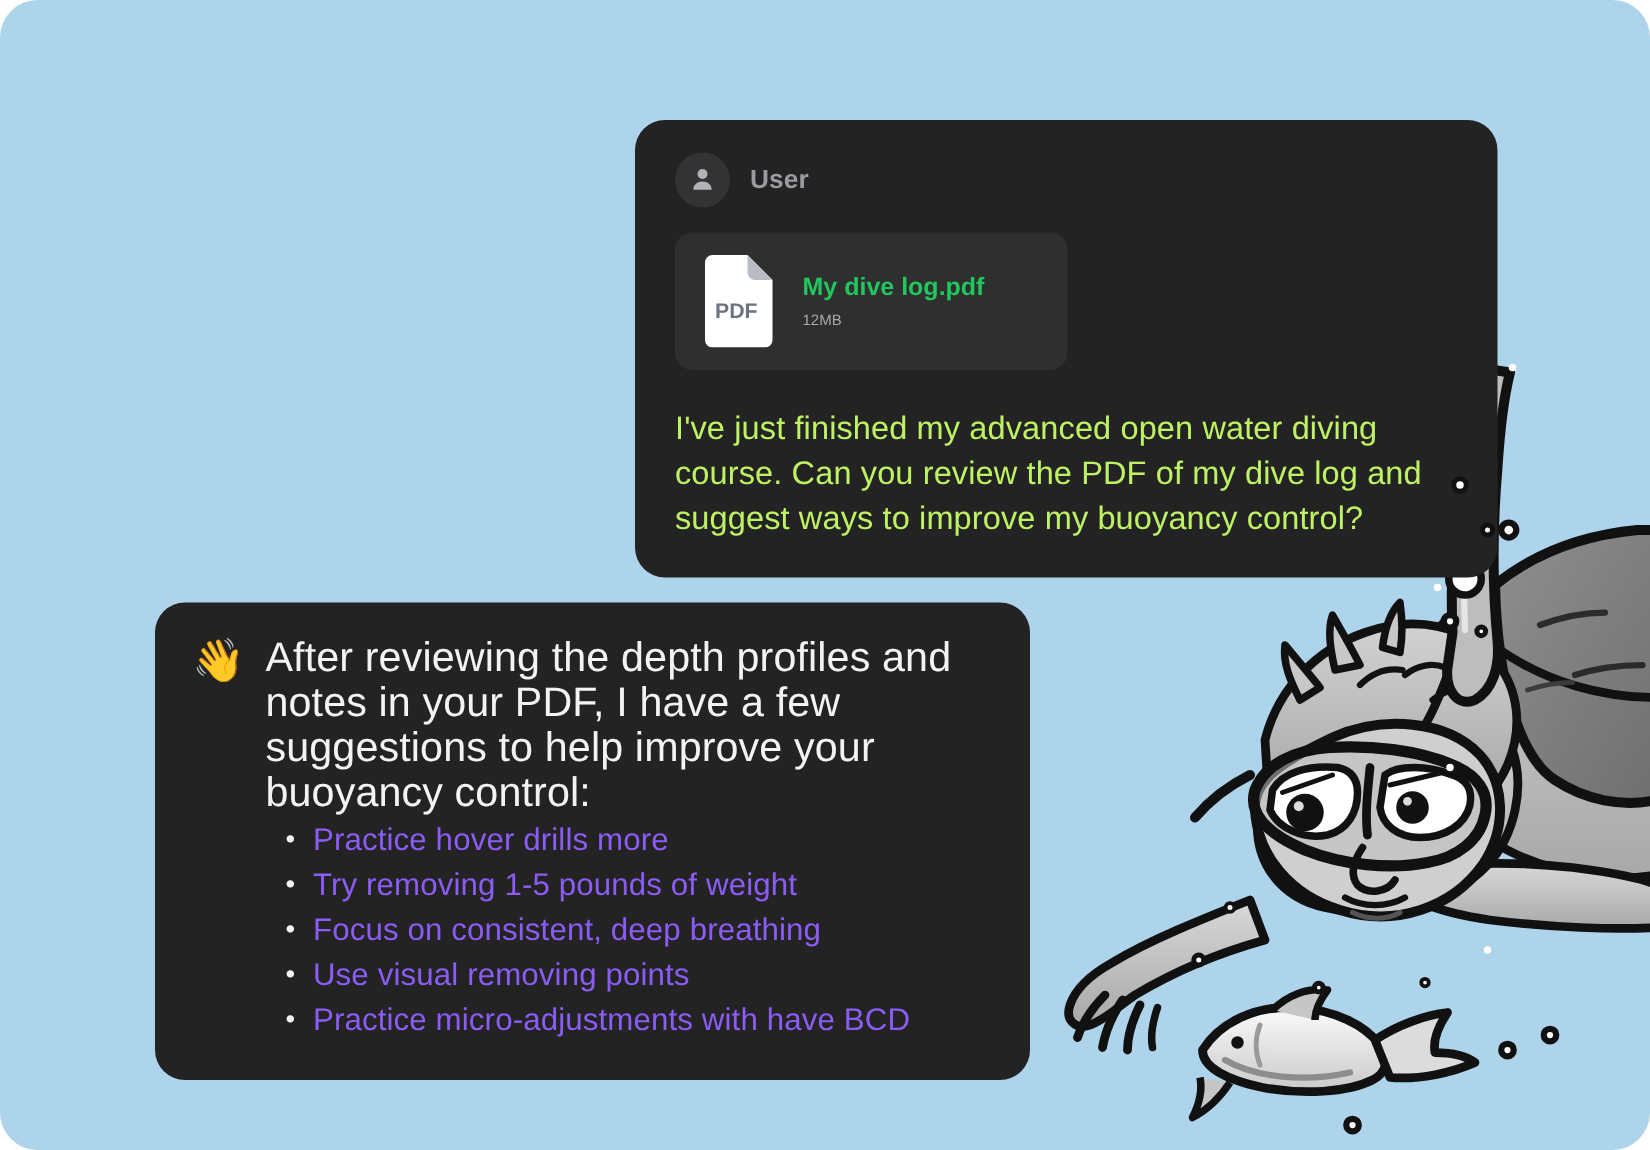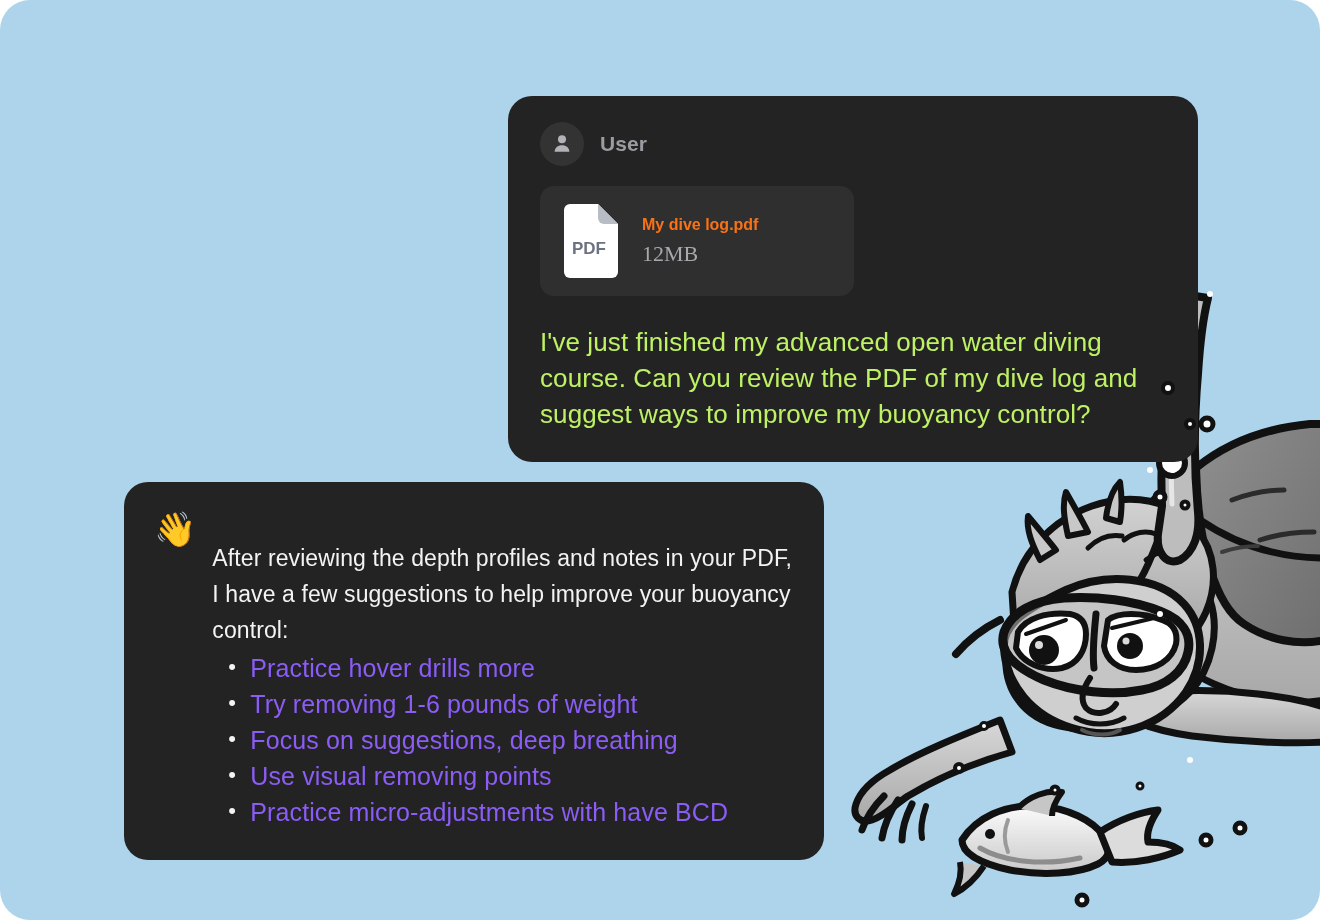--- a/index.html
+++ b/index.html
@@ -84,29 +84,28 @@
     background: #2f2f2f;
     border-radius: 14px;
     padding: 18px 24px 18px 20px;
     width: 270px;
     box-sizing: content-box;
     margin-bottom: 28px;
   }
   .pdf-icon { width: 62px; height: 74px; flex: none; display:block; }
   .file-meta { display: flex; flex-direction: column; gap: 7px; min-width: 0; }
   .file-name {
-    font-size: 16px;
+    font-size: 20px;
     font-weight: bold;
-    color: #f97316;
+    color: #22c55e;
     white-space: nowrap;
   }
   .file-size {
-    font-size: 22px;
+    font-size: 12px;
     color: #a8a8ad;
-    font-family: Liberation Serif, serif;
   }
 
   .msg-text {
     font-size: 26px;
     line-height: 36px;
     color: #bef264;
     letter-spacing: .1px;
   }
 
   
@@ -122,25 +121,24 @@
     gap: 16px;
   }
   .wave-emoji {
     font-size: 34px;
     line-height: 38px;
     flex: none;
     margin-top: 2px;
   }
   .assistant-col { flex: 1 1 auto; min-width: 0; }
   .assistant-intro {
-    font-size: 23px;
+    font-size: 33px;
     line-height: 36px;
     color: #f3f3f3;
     letter-spacing: .1px;
-    margin-top: 32px;
   }
   ul.suggestions {
     margin: 2px 0 0 0;
     padding-left: 38px;
     list-style: none;
   }
   ul.suggestions li {
     position: relative;
     font-size: 25px;
     line-height: 36px;
@@ -395,22 +393,22 @@
       <div class="msg-text">I've just finished my advanced open water diving course. Can you review the PDF of my dive log and suggest ways to improve my buoyancy control?</div>
     </div>
 
     <div class="bubble" id="assistant-bubble">
       <div class="assistant-body">
         <span class="wave-emoji">👋</span>
         <div class="assistant-col">
           <div class="assistant-intro">After reviewing the depth profiles and notes in your PDF, I have a few suggestions to help improve your buoyancy control:</div>
           <ul class="suggestions">
             <li>Practice hover drills more</li>
-            <li>Try removing 1-6 pounds of weight</li>
-            <li>Focus on suggestions, deep breathing</li>
+            <li>Try removing 1-5 pounds of weight</li>
+            <li>Focus on consistent, deep breathing</li>
             <li>Use visual removing points</li>
             <li>Practice micro-adjustments with have BCD</li>
           </ul>
         </div>
       </div>
     </div>
   </div>
 
   <svg id="foam-overlay" viewBox="0 0 1320 920" width="1320" height="920" aria-hidden="true">
     <circle cx="1168" cy="388" r="5" fill="#ffffff" stroke="#111" stroke-width="4"></circle>

